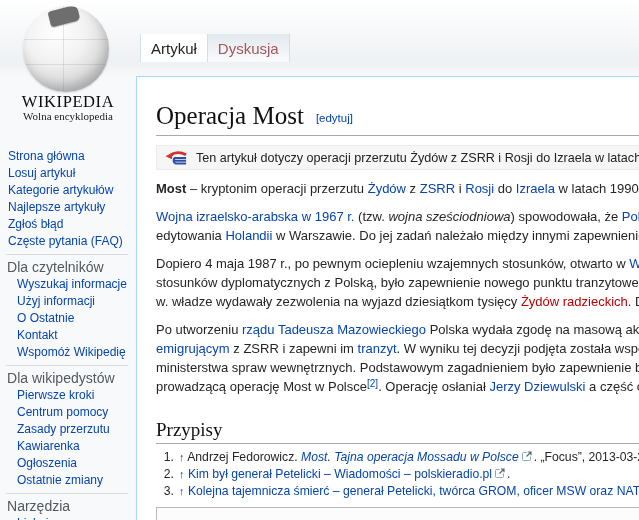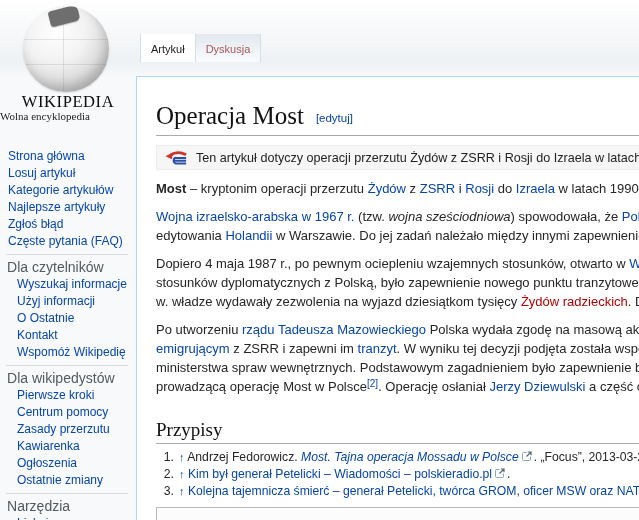--- a/index.html
+++ b/index.html
@@ -10,35 +10,35 @@
   .sidebar{position:absolute;left:0;top:0;width:136px;height:520px;}
   .globe{position:absolute;left:23px;top:6px;width:86px;height:86px;border-radius:50%;overflow:hidden;
     background:radial-gradient(circle at 38% 30%,#ffffff 0%,#f2f2f2 38%,#dcdcdc 62%,#bfbfbf 84%,#a9a9a9 100%);
     box-shadow:inset -4px -7px 10px rgba(0,0,0,.14), 0 1px 2px rgba(0,0,0,.15);}
   .globe .seam{position:absolute;background:rgba(90,90,90,.14);}
   .globe .glyph{position:absolute;font-family:"Liberation Serif",serif;color:#4a4a4a;}
   .globe .piece{position:absolute;left:26px;top:2px;width:30px;height:16px;background:#6e6e6e;
     border-radius:3px 6px 5px 3px;transform:rotate(-14deg);box-shadow:0 1px 1px rgba(0,0,0,.2);}
   .wordmark{position:absolute;left:0;top:92px;width:136px;text-align:center;
     font-family:"Liberation Serif",serif;font-size:16.5px;letter-spacing:.6px;color:#0d0d0d;}
-  .tagline{position:absolute;left:0;top:110px;width:136px;
+  .tagline{position:absolute;left:0;top:110px;width:136px;text-align:center;
     font-family:"Liberation Serif",serif;font-size:11px;color:#222;}
   .nav{position:absolute;left:0;top:148px;width:136px;font-size:12px;}
   .nav-group{margin:0;}
   .nav-group.ruled{border-top:1px solid #dadde0;margin-top:4px;padding-top:4px;margin-left:6px;margin-right:8px;}
   .nav-group.ruled .grp-inner{margin-left:-6px;}
   .nav-heading{color:#54595d;line-height:17px;margin:0 0 0 7px;font-weight:400;}
   .nav ul{list-style:none;margin:0;padding:0;}
   .nav li{line-height:17px;}
   .nav a{color:#0645ad;text-decoration:none;cursor:pointer;}
   .g-first li{padding-left:8px;}
   .g-sub li{padding-left:17px;}
   
   .tabs{position:absolute;left:140px;top:34px;height:28px;display:flex;}
-  .tab{height:28px;line-height:30px;padding:0 10px;font-size:11px;white-space:nowrap;cursor:pointer;}
+  .tab{height:28px;line-height:30px;padding:0 10px;font-size:15px;white-space:nowrap;cursor:pointer;}
   .tab.active{background:#ffffff;border-left:1px solid #cfe0ec;color:#222;}
   .tab.inactive{background:linear-gradient(to bottom,#e2e8ee 0,#f8fafc 92%);
     border-left:1px solid #cfe0ec;border-right:1px solid #cfe0ec;color:#a55858;}
   
   .content{position:absolute;left:136px;top:62px;width:503px;height:458px;background:#fff;
     border-left:1px solid #a7d7f9;border-top:1px solid #a7d7f9;box-sizing:border-box;
     padding:24px 0 0 19px;overflow:hidden;margin-top:14px;}
   h1.title{font-family:"Liberation Serif",serif;font-weight:400;font-size:25px;line-height:29px;
     color:#111;margin:0;padding-bottom:2px;border-bottom:1px solid #aaa;}
   .editlink{font-family:"Liberation Sans",sans-serif;font-size:11.5px;color:#0645ad;

